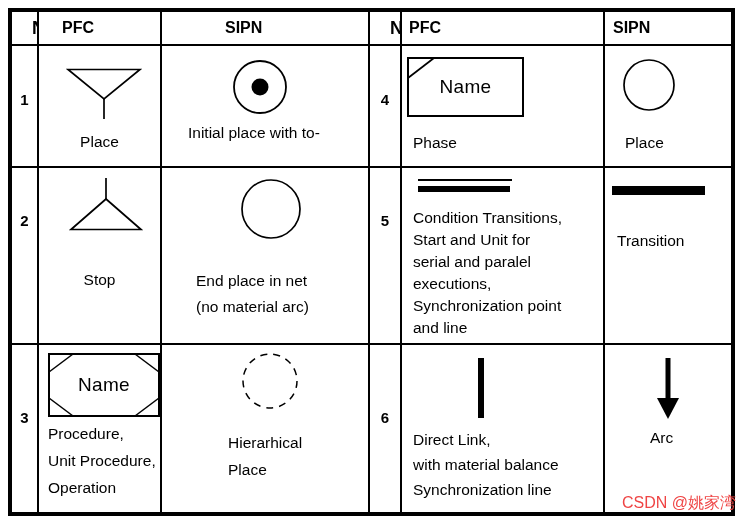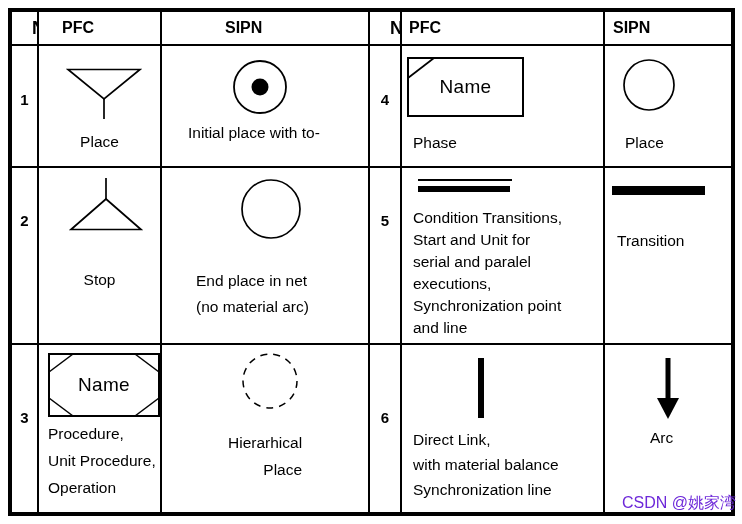--- a/index.html
+++ b/index.html
@@ -23,21 +23,21 @@
   .lbl { position:absolute; font-size:15.5px; white-space:nowrap; }
   .center-lbl { left:0; right:0; text-align:center; }
   .desc { position:absolute; font-size:15.5px; }
   .desc div { white-space:nowrap; }
   .boxwrap { position:absolute; }
   .boxtxt { position:absolute; inset:0; display:flex; align-items:center; justify-content:center; font-size:19px; letter-spacing:0.3px; }
   .thinline { position:absolute; left:0; top:0; width:94px; height:2px; background:#000; }
   .thickline{ position:absolute; left:0; top:7px; width:92px; height:6px; background:#000; }
   .tbar { position:absolute; width:93px; height:9px; background:#000; }
   .vbar { position:absolute; width:6px; height:60px; background:#000; }
-  .watermark { position:absolute; left:622px; top:493px; font-size:16px; color:#6d28d9; z-index:3; white-space:nowrap; }
+  .watermark { position:absolute; left:622px; top:493px; font-size:16px; color:#ef4444; z-index:3; white-space:nowrap; }
   svg { display:block; }
 </style>
 </head>
 <body>
 
 <div class="page">
   <div class="tbl">
 
     <div class="c hd hd-no">No</div>
     <div class="c hd hd-pfc-l">PFC</div>
@@ -157,21 +157,21 @@
         <div>Operation</div>
       </div>
     </div>
 
     <div class="c lr">
       <span class="abs" style="left:78px; top:6px;">
         <svg width="60" height="60" viewBox="0 0 60 60">
           <circle cx="30" cy="30" r="27" fill="none" stroke="#000" stroke-width="1.5" stroke-dasharray="7 6"></circle>
         </svg>
       </span>
-      <div class="desc" style="left:66px; top:84px; line-height:27px;text-align:right;">
+      <div class="desc" style="left:66px; top:84px; line-height:27px;">
         <div>Hierarhical</div>
         <div>Place</div>
       </div>
     </div>
 
     <div class="c num pt3 lr">6</div>
 
     <div class="c lr">
       <div class="vbar" style="left:76px; top:13px;"></div>
       <div class="desc" style="left:11px; top:82px; line-height:25px;">

